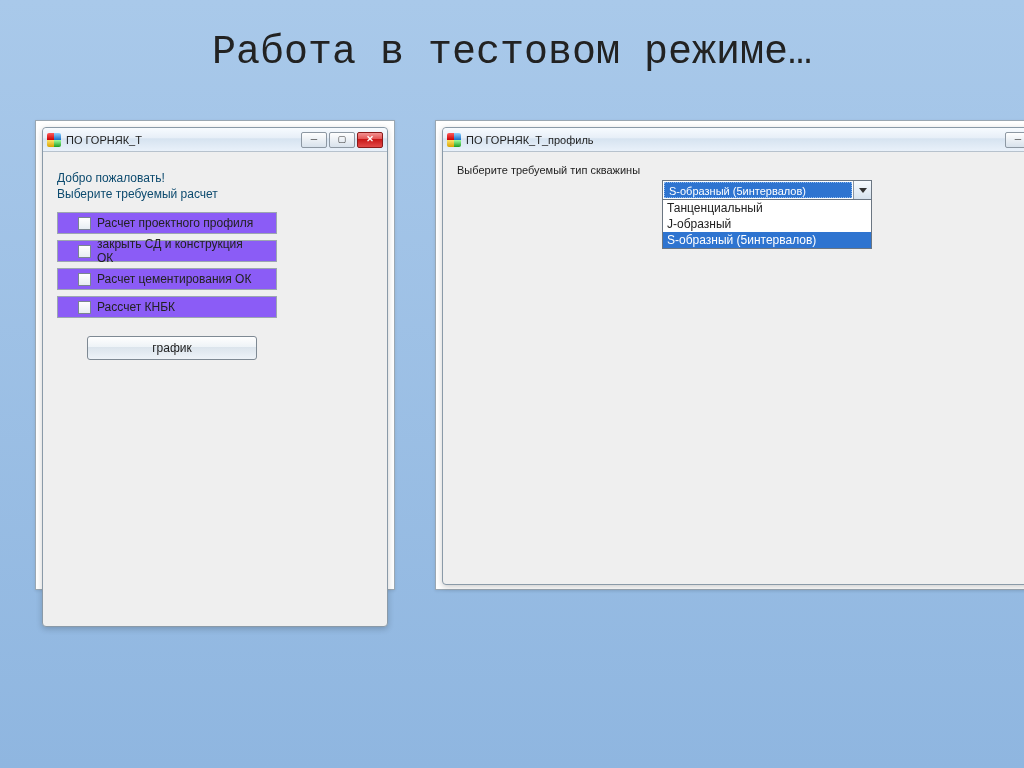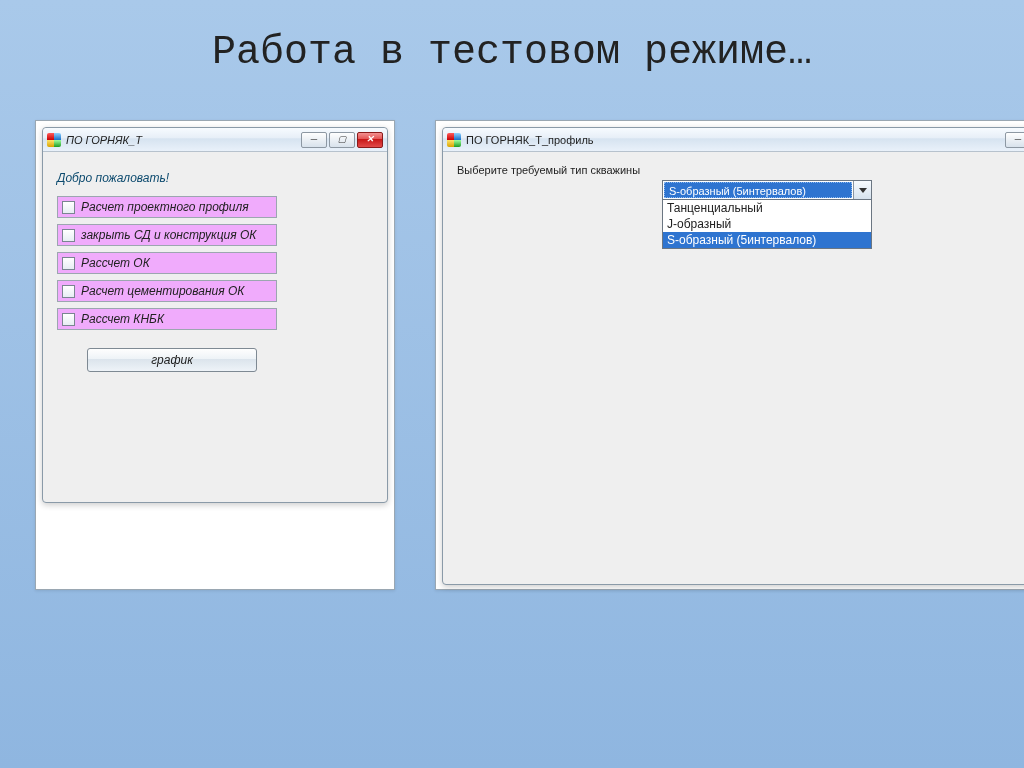--- a/index.html
+++ b/index.html
@@ -79,24 +79,24 @@
   .win-body {
     background: #efefef;
     padding: 18px 14px;
   }
 
   .welcome { font-size: 12px; color: #0c4a6e; margin-bottom: 10px; line-height: 1.35; }
 
   .opt-row {
     display: flex; align-items: center;
     border: 1px solid #9ca6b0;
-    background: #f0abfc;
+    background: #8b5cf6;
     height: 22px;
     margin-bottom: 6px;
-    padding: 0 4px;
+    padding: 0 20px;
     width: 220px;
   }
   .opt-check {
     width: 13px; height: 13px;
     border: 1px solid #7a8591;
     background: linear-gradient(to bottom,#fff,#e7edf3);
     margin-right: 6px;
     flex: 0 0 auto;
   }
   .opt-label { font-size: 12px; color: #222; }
@@ -151,21 +151,21 @@
     border:1px solid #6b7682; border-top:none;
     background:#fff;
   }
   .dd-item {
     font-size:12px; color:#222;
     padding:2px 4px; height:16px; display:flex; align-items:center;
     cursor:pointer;
   }
   .dd-item.highlight { background:#2e74d0; color:#fff; }
   .win-large { height: 458px; }
-  .win-small { height: 376px; font-style: italic; }
+  .win-small { height: 500px; }
 </style>
 </head>
 <body>
 
 <div class="slide-title">Работа в тестовом режиме…</div>
 
 <div class="panel panel-left">
   <div class="panel-inner">
     <div class="win win-small">
       <div class="win-titlebar">
@@ -173,33 +173,30 @@
         <div class="win-title">ПО ГОРНЯК_Т</div>
         <div class="win-btns">
           <div class="win-btn">─</div>
           <div class="win-btn">▢</div>
           <div class="win-btn close">✕</div>
         </div>
       </div>
       <div class="win-body">
         <div class="welcome">
           <div>Добро пожаловать!</div>
+          <div>Выберите требуемый расчет</div>
         </div>
 
         <div class="opt-row">
           <div class="opt-check"></div>
           <div class="opt-label">Расчет проектного профиля</div>
         </div>
         <div class="opt-row">
           <div class="opt-check"></div>
           <div class="opt-label">закрыть СД и конструкция ОК</div>
-        </div>
-        <div class="opt-row">
-          <div class="opt-check"></div>
-          <div class="opt-label">Рассчет ОК</div>
         </div>
         <div class="opt-row">
           <div class="opt-check"></div>
           <div class="opt-label">Расчет цементирования ОК</div>
         </div>
         <div class="opt-row">
           <div class="opt-check"></div>
           <div class="opt-label">Рассчет КНБК</div>
         </div>
 

